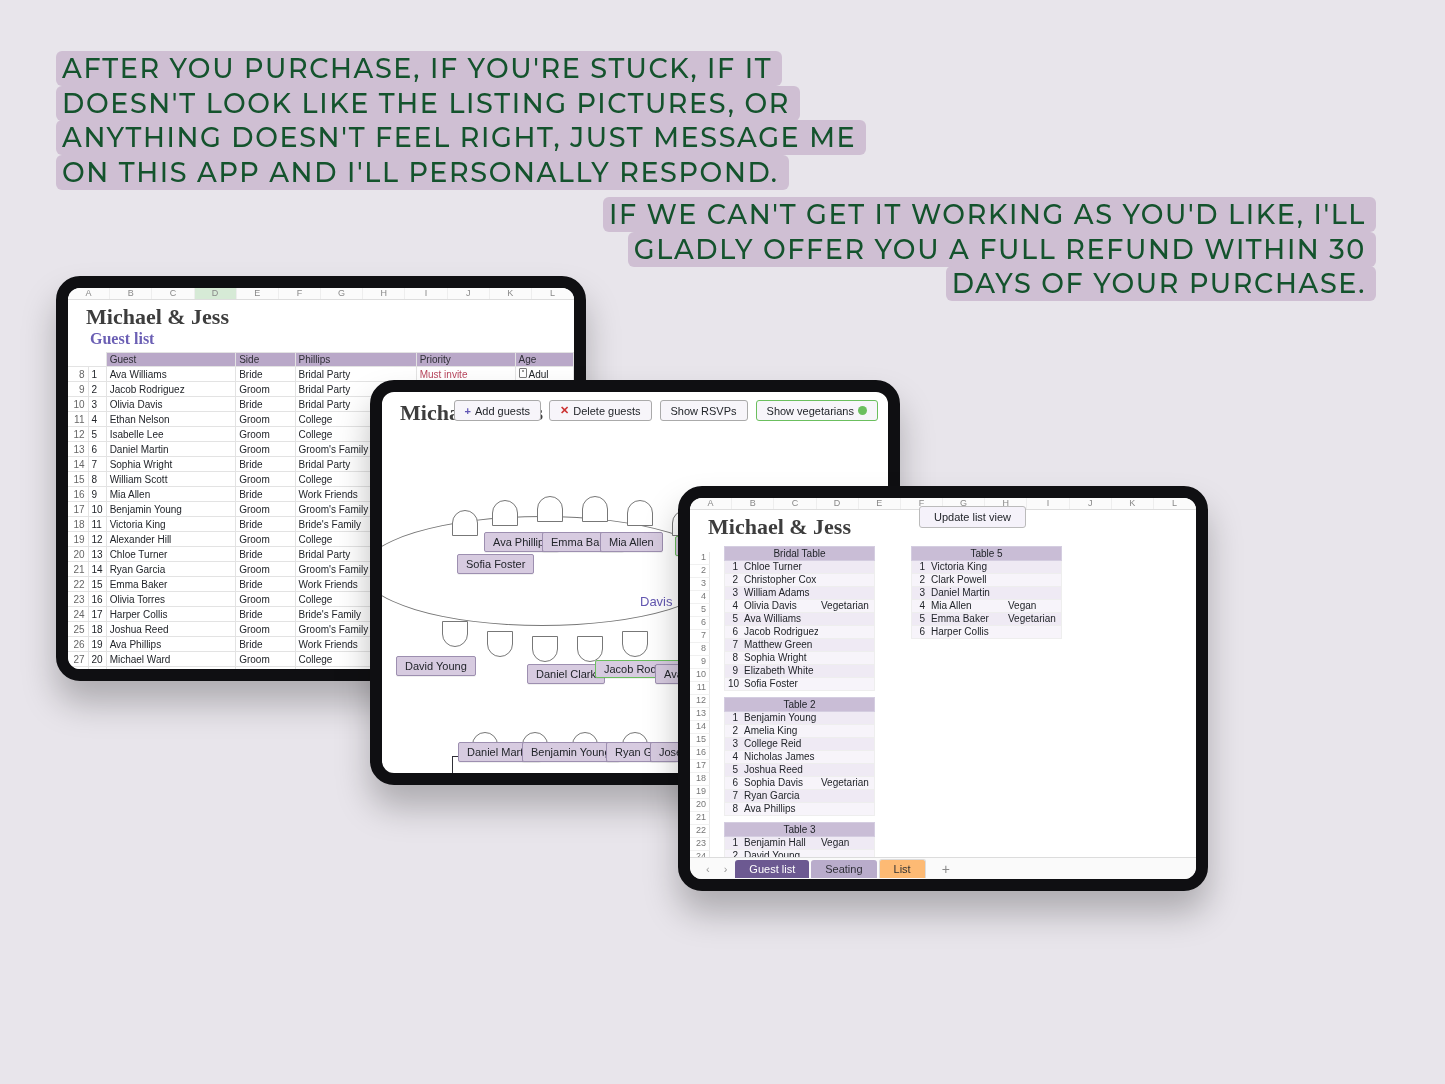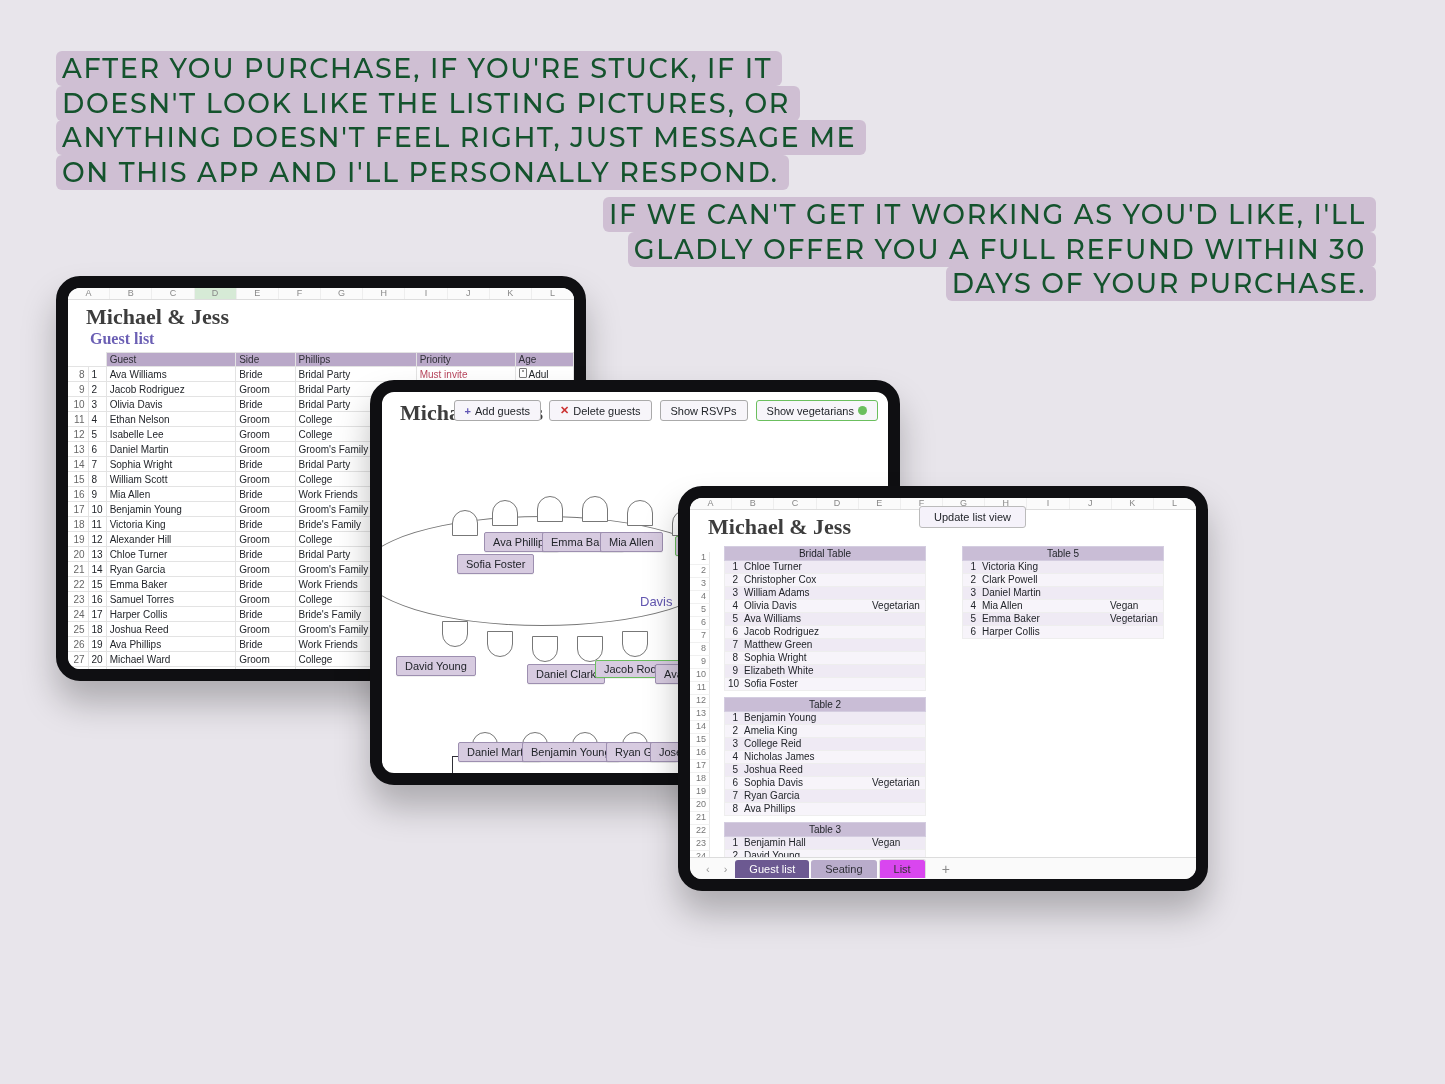--- a/index.html
+++ b/index.html
@@ -57,38 +57,38 @@
   #oval1{left:-20px;top:60px;width:360px;height:110px}
   .chair{position:absolute;width:26px;height:26px;border:1.5px solid #777;border-radius:50% 50% 0 0;background:#fff}
   .guest-chip{position:absolute;background:#d7cbe0;border:1px solid #9d8fb0;border-radius:2px;font-size:11px;padding:3px 8px;white-space:nowrap;box-shadow:0 1px 0 rgba(0,0,0,.06)}
   .guest-chip.g{border-color:#6bbf5e}
   .guest-chip .gd{position:absolute;top:-5px;right:-5px;width:10px;height:10px;background:#6bbf5e;border-radius:50%}
   .tbl-label{position:absolute;font-family:"Segoe UI",Arial;font-size:13px;color:#6357b1}
   .rect-table{position:absolute;border:1.5px solid #2f2f37;background:#fff;height:100px;width:300px}
   
   #list-sheet{font-size:10px}
   #list-sheet .grid{display:flex;gap:36px;padding:6px 0 0 34px}
-  .tbl-block{width:202px}
+  .tbl-block{width:151px}
   .tbl-block .thdr{background:var(--hdr-sheet);text-align:center;font-size:10px;padding:1px 0;border:1px solid #d4cde0}
   .tbl-block .trow{display:flex;border-left:1px solid #eee;border-right:1px solid #eee;height:13px}
   .tbl-block .trow > div{font-size:10px;padding:0 3px;border-bottom:1px solid #eee;overflow:hidden;white-space:nowrap}
   .tbl-block .c-n{width:16px;text-align:right;background:#efeaf4}
   .tbl-block .c-nm{flex:1;background:#efeaf4}
   .tbl-block .c-d{width:56px;background:#efeaf4}
   .tbl-block .trow.alt .c-n,.tbl-block .trow.alt .c-nm,.tbl-block .trow.alt .c-d{background:#f7f4fa}
   #list-rownums{position:absolute;left:0;top:54px;width:20px;font-size:9px;color:#777;text-align:right}
   #list-rownums div{height:13px;padding-right:3px;border-bottom:1px solid #f0f0f0;border-right:1px solid #e7e7e7}
   .update-btn{position:absolute;right:170px;top:8px;font-size:11px;padding:4px 14px;background:#f5f2fa;border:1px solid #bbb;border-radius:3px;cursor:pointer}
   
   .sheet-tabs{position:absolute;bottom:0;left:0;right:0;height:22px;background:#fafafa;border-top:1px solid #dcdcdc;display:flex;align-items:center;font-size:11px;gap:2px;padding-left:10px}
   .sheet-tabs .arr{color:#999;padding:0 6px;cursor:pointer}
   .sheet-tabs .tab{padding:3px 14px;border-radius:3px 3px 0 0;cursor:pointer}
   .sheet-tabs .tab.active{background:#6c5991;color:#fff}
   .sheet-tabs .tab.inactive{background:#b9accb;color:#2f2f37}
-  .sheet-tabs .tab.plain{background:#d946ef;border:1px solid #dcdcdc;border-bottom:none;color:#333}
+  .sheet-tabs .tab.plain{background:#fdba74;border:1px solid #dcdcdc;border-bottom:none;color:#333}
   .sheet-tabs .addt{color:#888;padding:0 14px;font-size:14px;cursor:pointer}
   
   .letters{position:absolute;top:0;left:0;right:0;height:12px;background:#fbfbfb;border-bottom:1px solid #ddd;display:flex;font-size:9px;color:#888}
   .letters span{flex:1;text-align:center;border-right:1px solid #eee}
   .letters span.D{background:#d6ead6}
 </style>
 </head>
 <body>
 
 <div id="callout1" class="callout"><span>After you purchase, if you're stuck, if it doesn't look like the listing pictures, or anything doesn't feel right, just message me on this app and I'll personally respond.</span></div>
@@ -257,21 +257,21 @@
             <td>15</td>
             <td>Emma Baker</td>
             <td>Bride</td>
             <td>Work Friends</td>
             <td class="must">Must invite</td>
             <td><span class="age-ic"></span>Adul</td>
           </tr>
           <tr>
             <td class="rn">23</td>
             <td>16</td>
-            <td>Samuel Torres</td>
+            <td>Olivia Torres</td>
             <td>Groom</td>
             <td>College</td>
             <td class="must">Must invite</td>
             <td><span class="age-ic"></span>Adul</td>
           </tr>
           <tr>
             <td class="rn">24</td>
             <td>17</td>
             <td>Harper Collis</td>
             <td>Bride</td>

